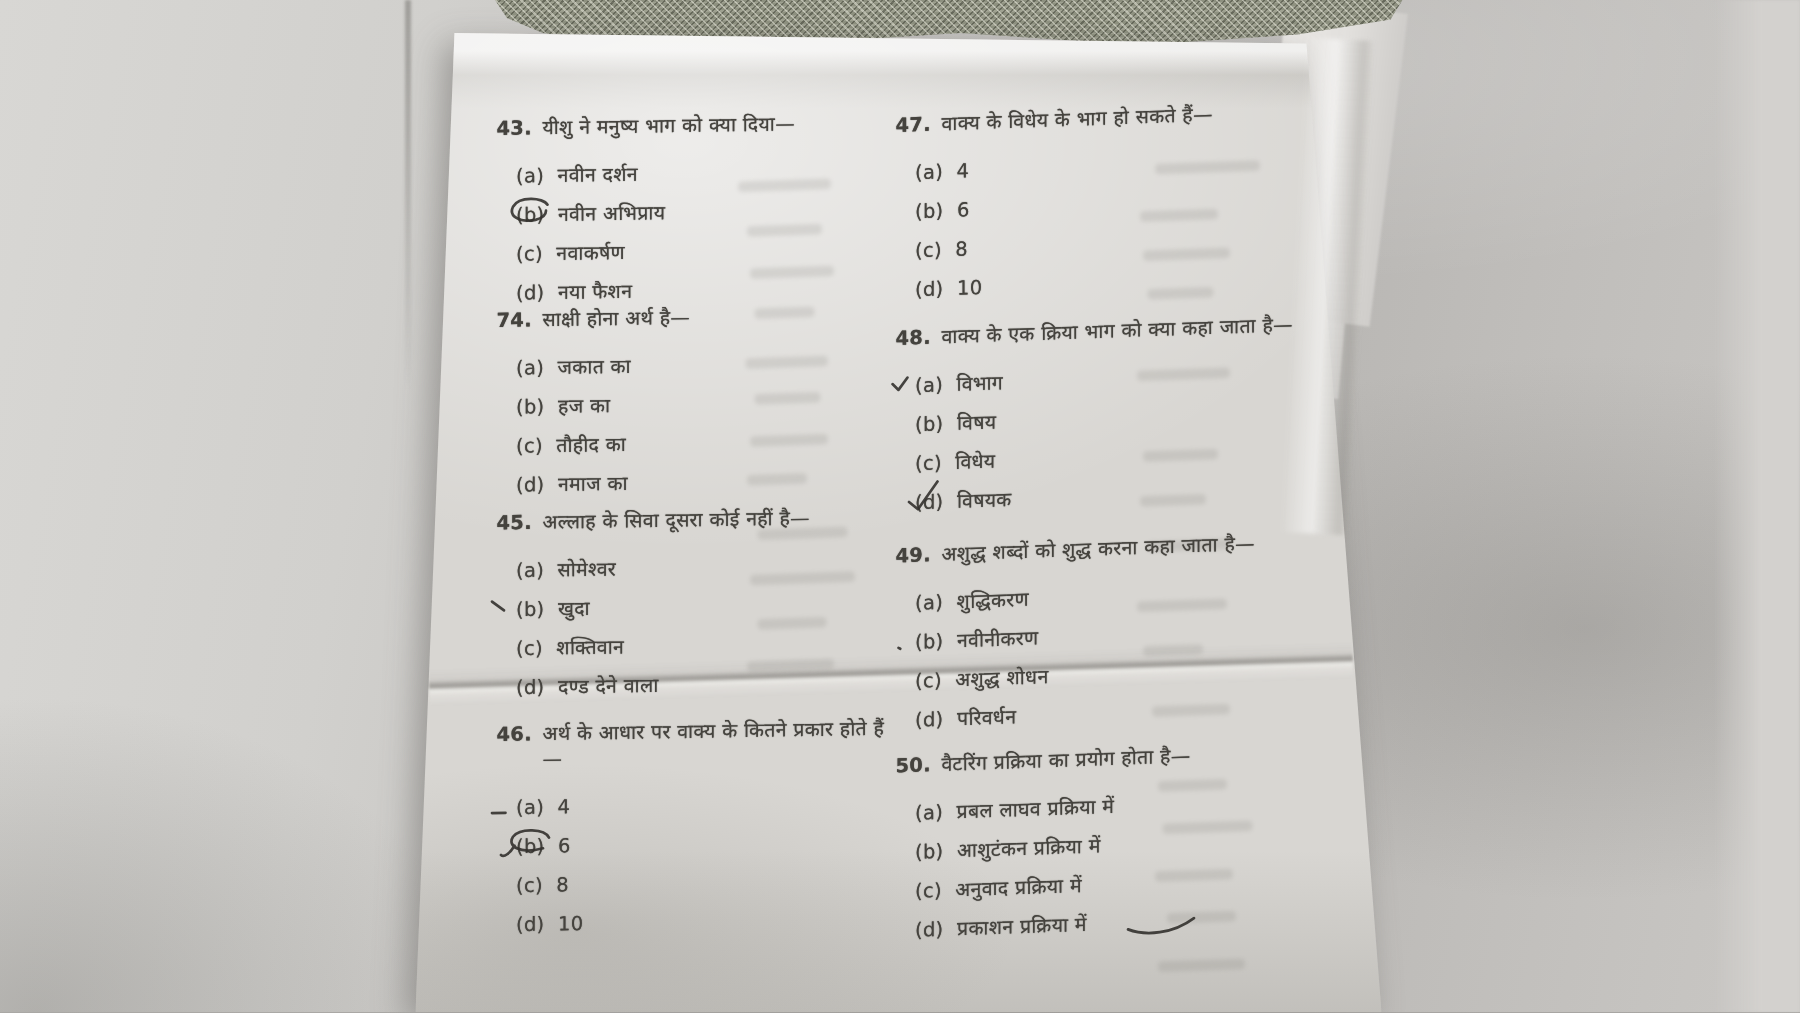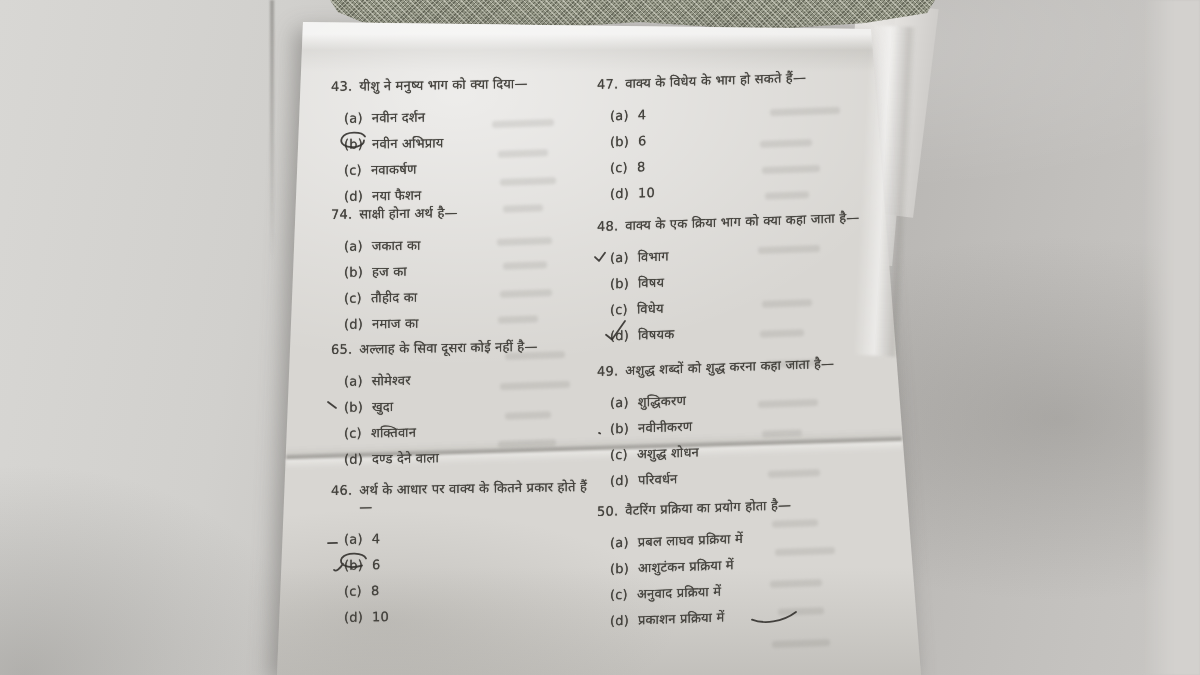--- a/index.html
+++ b/index.html
@@ -56,21 +56,21 @@
     background:linear-gradient(to right, transparent, rgba(255,255,255,0.5) 45%, rgba(140,138,132,0.28) 85%, transparent);}
   .ghost{position:absolute;height:7px;border-radius:3px;background:#716f69;opacity:0.16;
     filter:blur(1.4px);transform:rotate(-2deg);pointer-events:none;}
   
   .column{position:absolute;top:0;height:675px;transform-origin:0 0;}
   .column-left{left:331px;width:260px;transform:skewY(-0.9deg);}
   .column-right{left:597px;width:295px;transform:skewY(-2deg);}
   .q{position:absolute;left:0;right:0;color:#45433e;font-size:13px;line-height:17px;
     letter-spacing:0.2px;text-shadow:0 0 0.7px rgba(64,62,58,0.85);}
   .q-head{display:flex;gap:7px;}
-  .q-num{font-weight:400;white-space:nowrap;}
+  .q-num{font-weight:700;white-space:nowrap;}
   .opts{margin-top:10px;}
   .opt{position:relative;display:flex;gap:9px;align-items:center;height:26px;margin-left:13px;}
   .opt-label{white-space:nowrap;}
   .mark{position:absolute;pointer-events:none;}
   .mark-inline{display:inline-flex;margin-left:16px;transform:translateY(3px);pointer-events:none;}
   .mark svg,.mark-inline svg{overflow:visible;}
 </style>
 </head>
 <body>
 
@@ -166,21 +166,21 @@
             <span class="opt-text">तौहीद का</span>
           </div>
           <div class="opt">
             <span class="opt-label">(d)</span>
             <span class="opt-text">नमाज का</span>
           </div>
         </div>
       </div>
       <div class="q" style="top: 341px;">
         <div class="q-head">
-          <span class="q-num">65.</span>
+          <span class="q-num">45.</span>
           <span class="q-text">अल्लाह के सिवा दूसरा कोई नहीं है—</span>
         </div>
         <div class="opts">
           <div class="opt">
             <span class="opt-label">(a)</span>
             <span class="opt-text">सोमेश्वर</span>
           </div>
           <div class="opt">
             <span class="opt-label">(b)</span>
             <span class="opt-text">खुदा</span>

